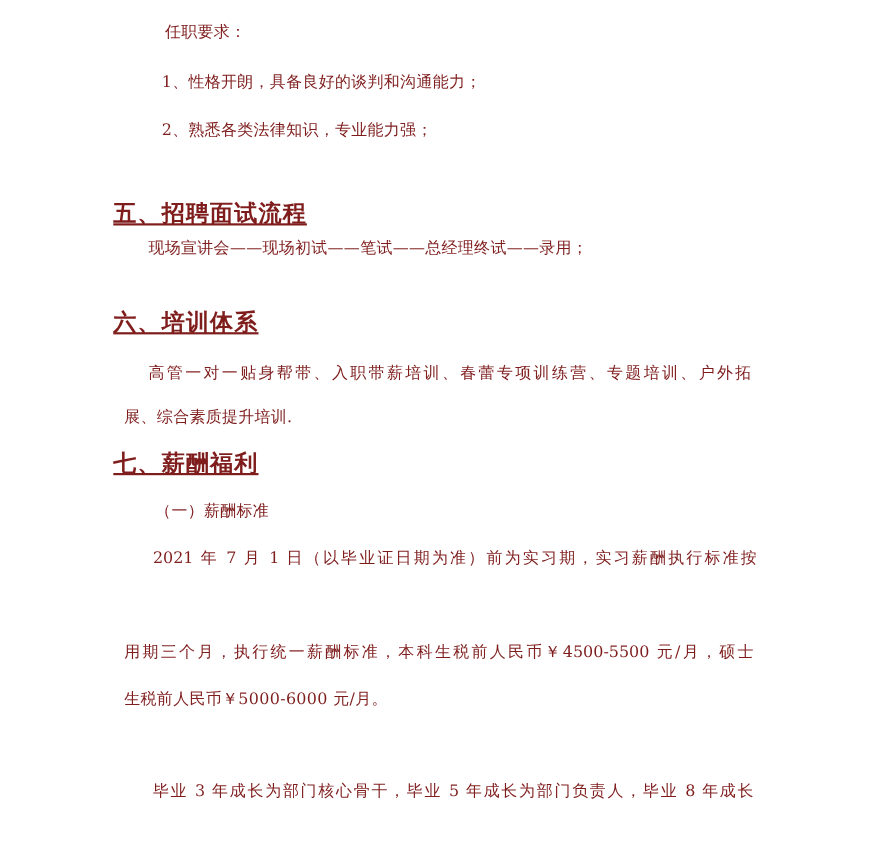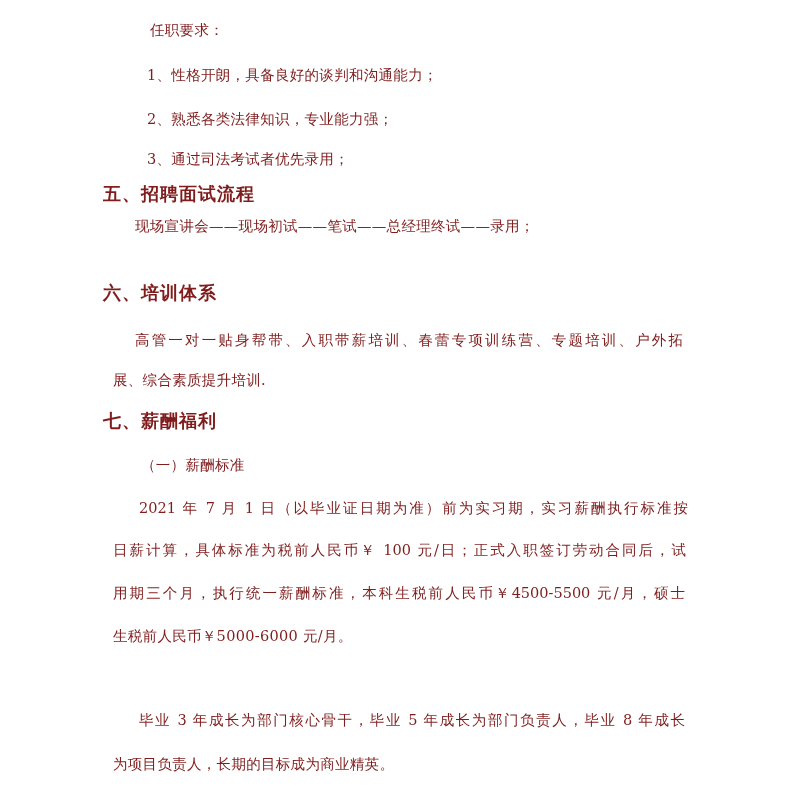--- a/index.html
+++ b/index.html
@@ -22,58 +22,56 @@
     white-space: nowrap;
     letter-spacing: 0.3px;
   }
   .just {
     white-space: normal;
     text-align: justify;
     text-align-last: justify;
     letter-spacing: 0px;
   }
   .heading {
-    font-size: 18px;
+    font-size: 21px;
     font-weight: bold;
     letter-spacing: 1px;
+    text-decoration: underline;
   }
 </style>
 </head>
 <body>
 
 <div class="page">
 
   <div class="ln" style="top:20px; left:150px;">任职要求：</div>
 
   <div class="ln" style="top:65px; left:147px;">1、性格开朗，具备良好的谈判和沟通能力；</div>
 
   <div class="ln" style="top:109px; left:147px;">2、熟悉各类法律知识，专业能力强；</div>
 
-  <div class="ln" style="top:149px; left:147px;">3、通过司法考试者优先录用；</div>
 
   <div class="ln heading" style="top:184px; left:103px;">五、招聘面试流程</div>
 
   <div class="ln" style="top:216px; left:135px;">现场宣讲会——现场初试——笔试——总经理终试——录用；</div>
 
   <div class="ln heading" style="top:283px; left:103px;">六、培训体系</div>
 
   <div class="ln just" style="top:330px; left:135px; width:548px;">高管一对一贴身帮带、入职带薪培训、春蕾专项训练营、专题培训、户外拓</div>
 
   <div class="ln" style="top:370px; left:113px;">展、综合素质提升培训.</div>
 
   <div class="ln heading" style="top:411px; left:103px;">七、薪酬福利</div>
 
   <div class="ln" style="top:455px; left:141px;">（一）薪酬标准</div>
 
   <div class="ln just" style="top:498px; left:139px; width:549px;">2021 年 7 月 1 日（以毕业证日期为准）前为实习期，实习薪酬执行标准按</div>
 
-  <div class="ln just" style="top:540px; left:113px; width:573px;">日薪计算，具体标准为税前人民币￥ 100 元/日；正式入职签订劳动合同后，试</div>
 
   <div class="ln just" style="top:583px; left:113px; width:572px;">用期三个月，执行统一薪酬标准，本科生税前人民币￥4500-5500 元/月，硕士</div>
 
   <div class="ln" style="top:626px; left:113px;text-align:right;">生税前人民币￥5000-6000 元/月。</div>
 
 
   <div class="ln just" style="top:710px; left:139px; width:546px;">毕业 3 年成长为部门核心骨干，毕业 5 年成长为部门负责人，毕业 8 年成长</div>
 
-  <div class="ln" style="top:754px; left:113px;">为项目负责人，长期的目标成为商业精英。</div>
 
 </div>
 
 </body></html>

